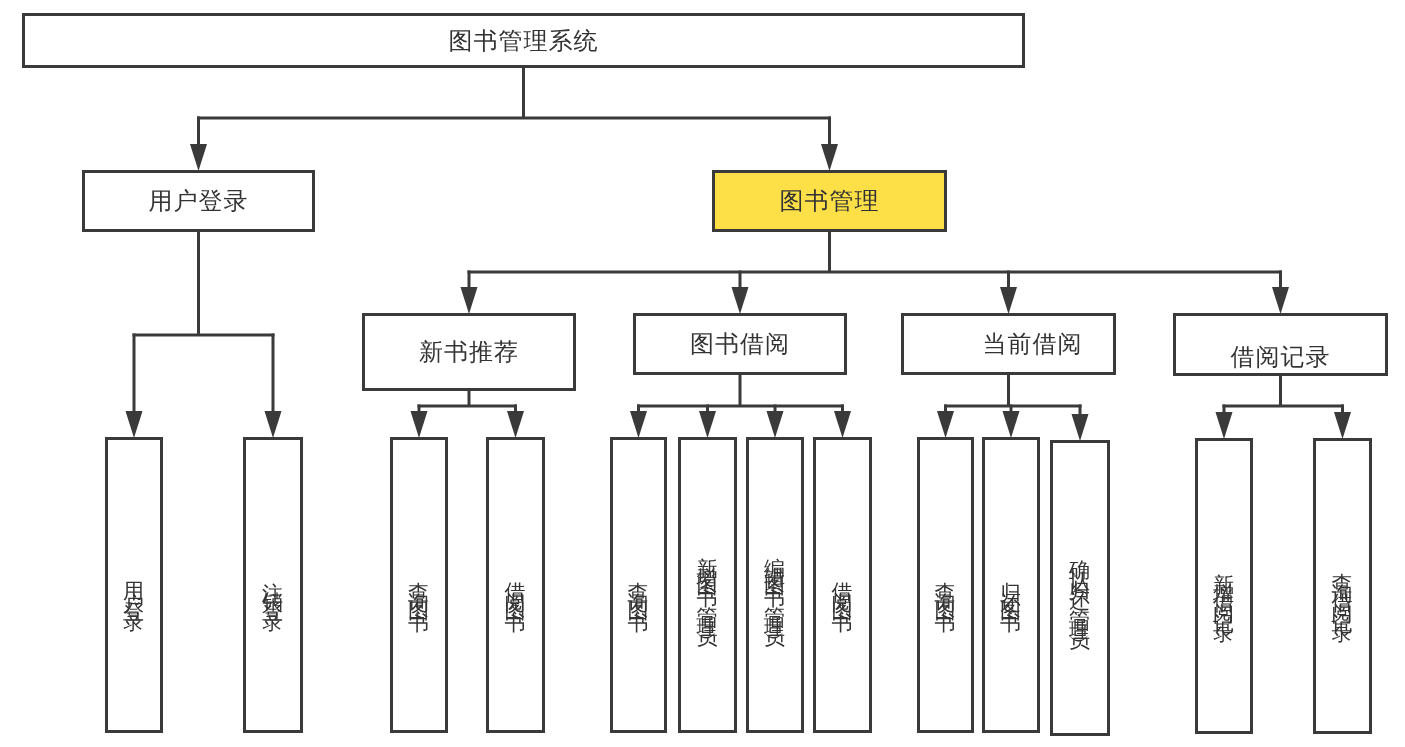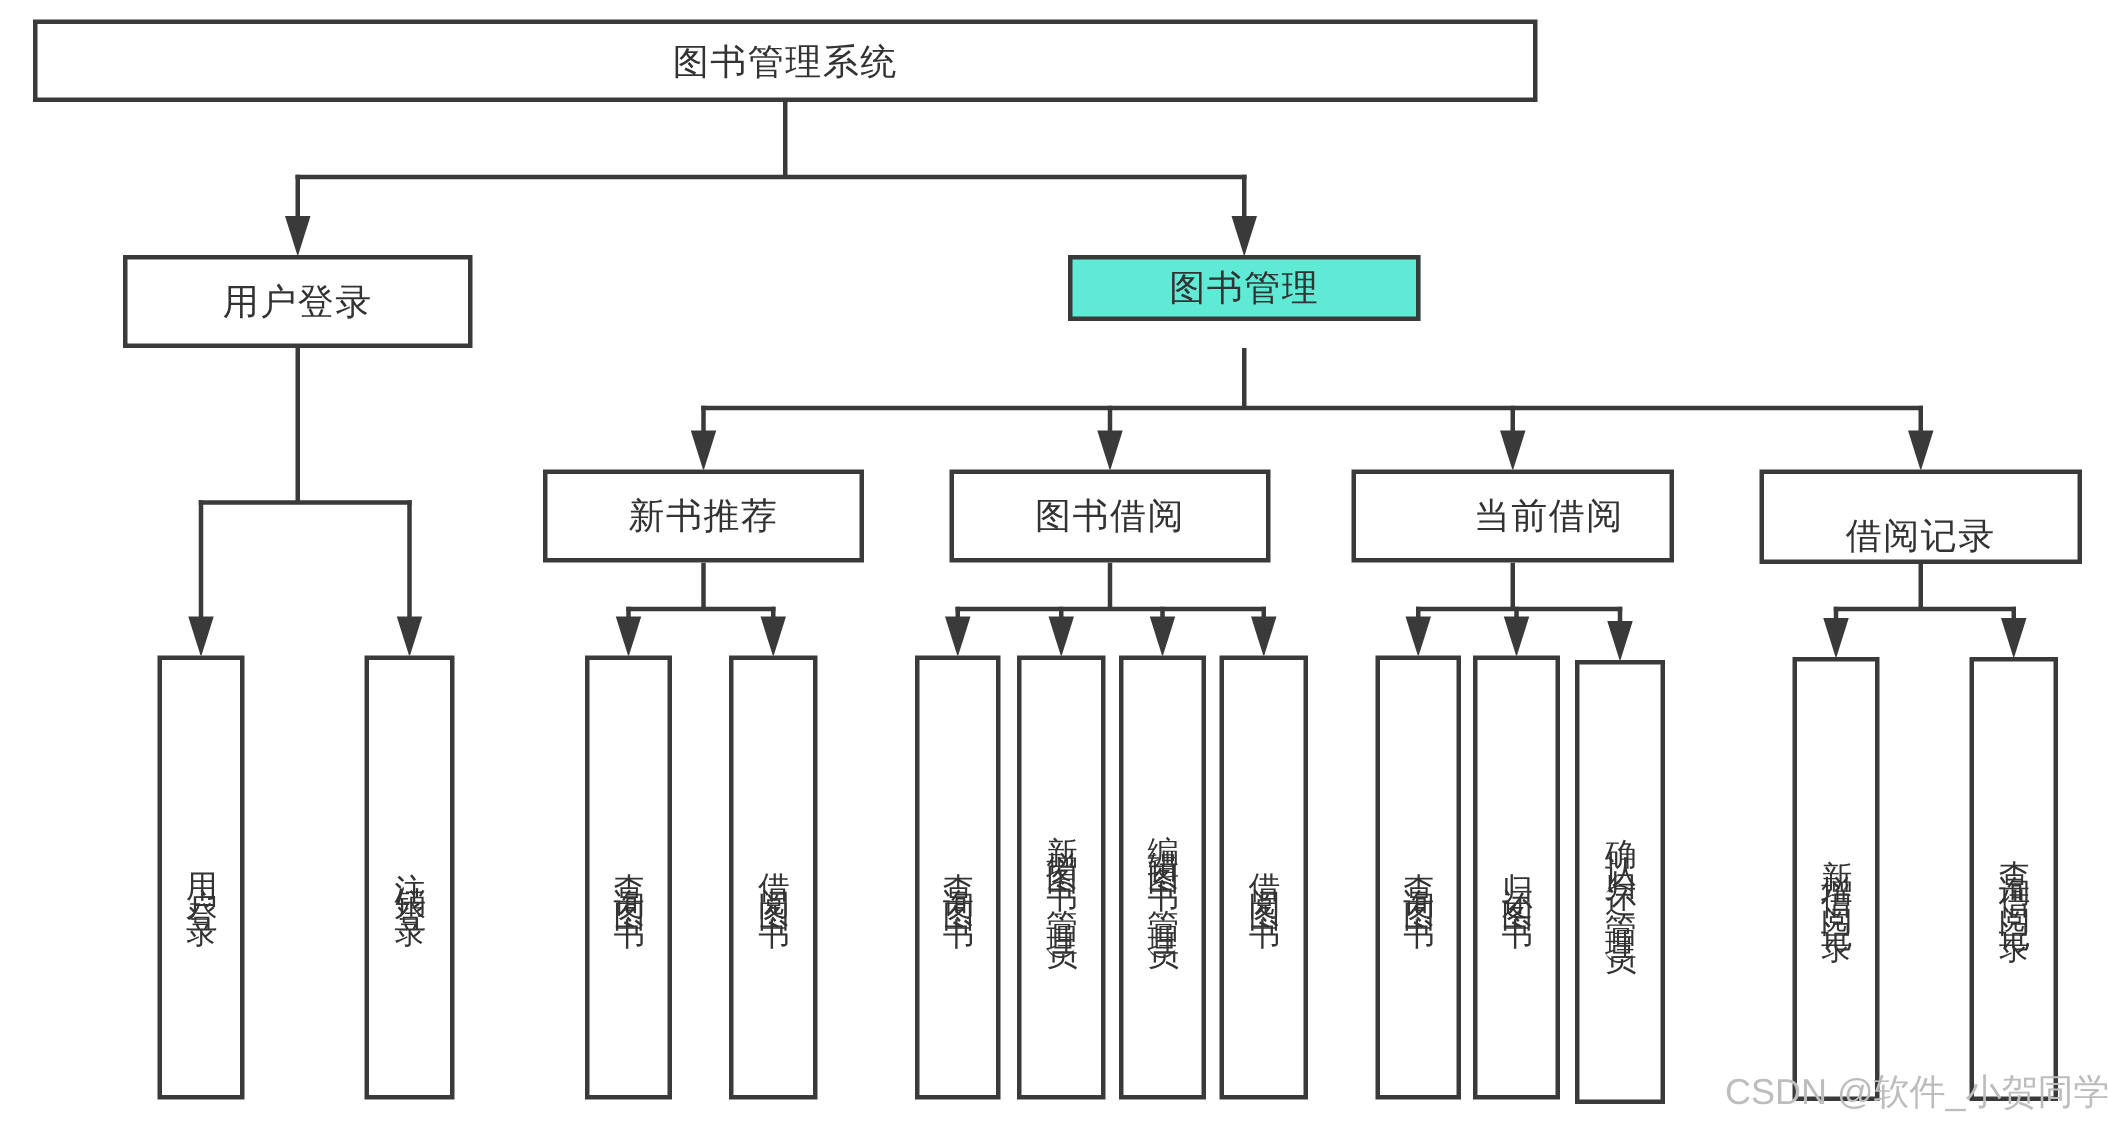--- a/index.html
+++ b/index.html
@@ -128,24 +128,24 @@
         <polygon points="1334,412 1351,412 1342.5,439" fill="#3a3a3a"></polygon>
       </g>
     </svg>
   <div id="nodes-layer">
       <div class="node h" style="left: 22px; top: 13px; width: 1003px; height: 55px; border-color: rgb(58, 58, 58); background: rgb(255, 255, 255); color: rgb(51, 51, 51);">
         <span class="label">图书管理系统</span>
       </div>
       <div class="node h" style="left: 82px; top: 170px; width: 233px; height: 62px; border-color: rgb(58, 58, 58); background: rgb(255, 255, 255); color: rgb(51, 51, 51);">
         <span class="label">用户登录</span>
       </div>
-      <div class="node h" style="left: 712px; top: 170px; width: 235px; height: 44px; border-color: rgb(58, 58, 58); background: #5eead4; color: rgb(51, 51, 51);">
+      <div class="node h" style="left: 712px; top: 170px; width: 235px; height: 62px; border-color: rgb(58, 58, 58); background: #fde047; color: rgb(51, 51, 51);">
         <span class="label">图书管理</span>
       </div>
-      <div class="node h" style="left: 362px; top: 313px; width: 214px; height: 62px; border-color: rgb(58, 58, 58); background: rgb(255, 255, 255); color: rgb(51, 51, 51);">
+      <div class="node h" style="left: 362px; top: 313px; width: 214px; height: 78px; border-color: rgb(58, 58, 58); background: rgb(255, 255, 255); color: rgb(51, 51, 51);">
         <span class="label">新书推荐</span>
       </div>
       <div class="node h" style="left: 633px; top: 313px; width: 214px; height: 62px; border-color: rgb(58, 58, 58); background: rgb(255, 255, 255); color: rgb(51, 51, 51);">
         <span class="label">图书借阅</span>
       </div>
       <div class="node h" style="left: 901px; top: 313px; width: 215px; height: 62px; border-color: rgb(58, 58, 58); background: rgb(255, 255, 255); color: rgb(51, 51, 51); padding-left: 48px;">
         <span class="label">当前借阅</span>
       </div>
       <div class="node h" style="left: 1173px; top: 313px; width: 215px; height: 63px; border-color: rgb(58, 58, 58); background: rgb(255, 255, 255); color: rgb(51, 51, 51); align-items: flex-end;">
         <span class="label">借阅记录</span>
@@ -183,14 +183,13 @@
       <div class="node v" style="left: 1050px; top: 440px; width: 60px; height: 296px; border-color: rgb(58, 58, 58); background: rgb(255, 255, 255); color: rgb(51, 51, 51);">
         <span class="label">确认归还（管理员）</span>
       </div>
       <div class="node v" style="left: 1195px; top: 438px; width: 58px; height: 296px; border-color: rgb(58, 58, 58); background: rgb(255, 255, 255); color: rgb(51, 51, 51);">
         <span class="label">新增借阅记录</span>
       </div>
       <div class="node v" style="left: 1313px; top: 438px; width: 59px; height: 296px; border-color: rgb(58, 58, 58); background: rgb(255, 255, 255); color: rgb(51, 51, 51);">
         <span class="label">查询借阅记录</span>
       </div>
     </div>
-  <div class="watermark" style="color: rgb(189, 189, 189);">CSDN @软件_小贺同学</div>
 </div>
 
 </body></html>

